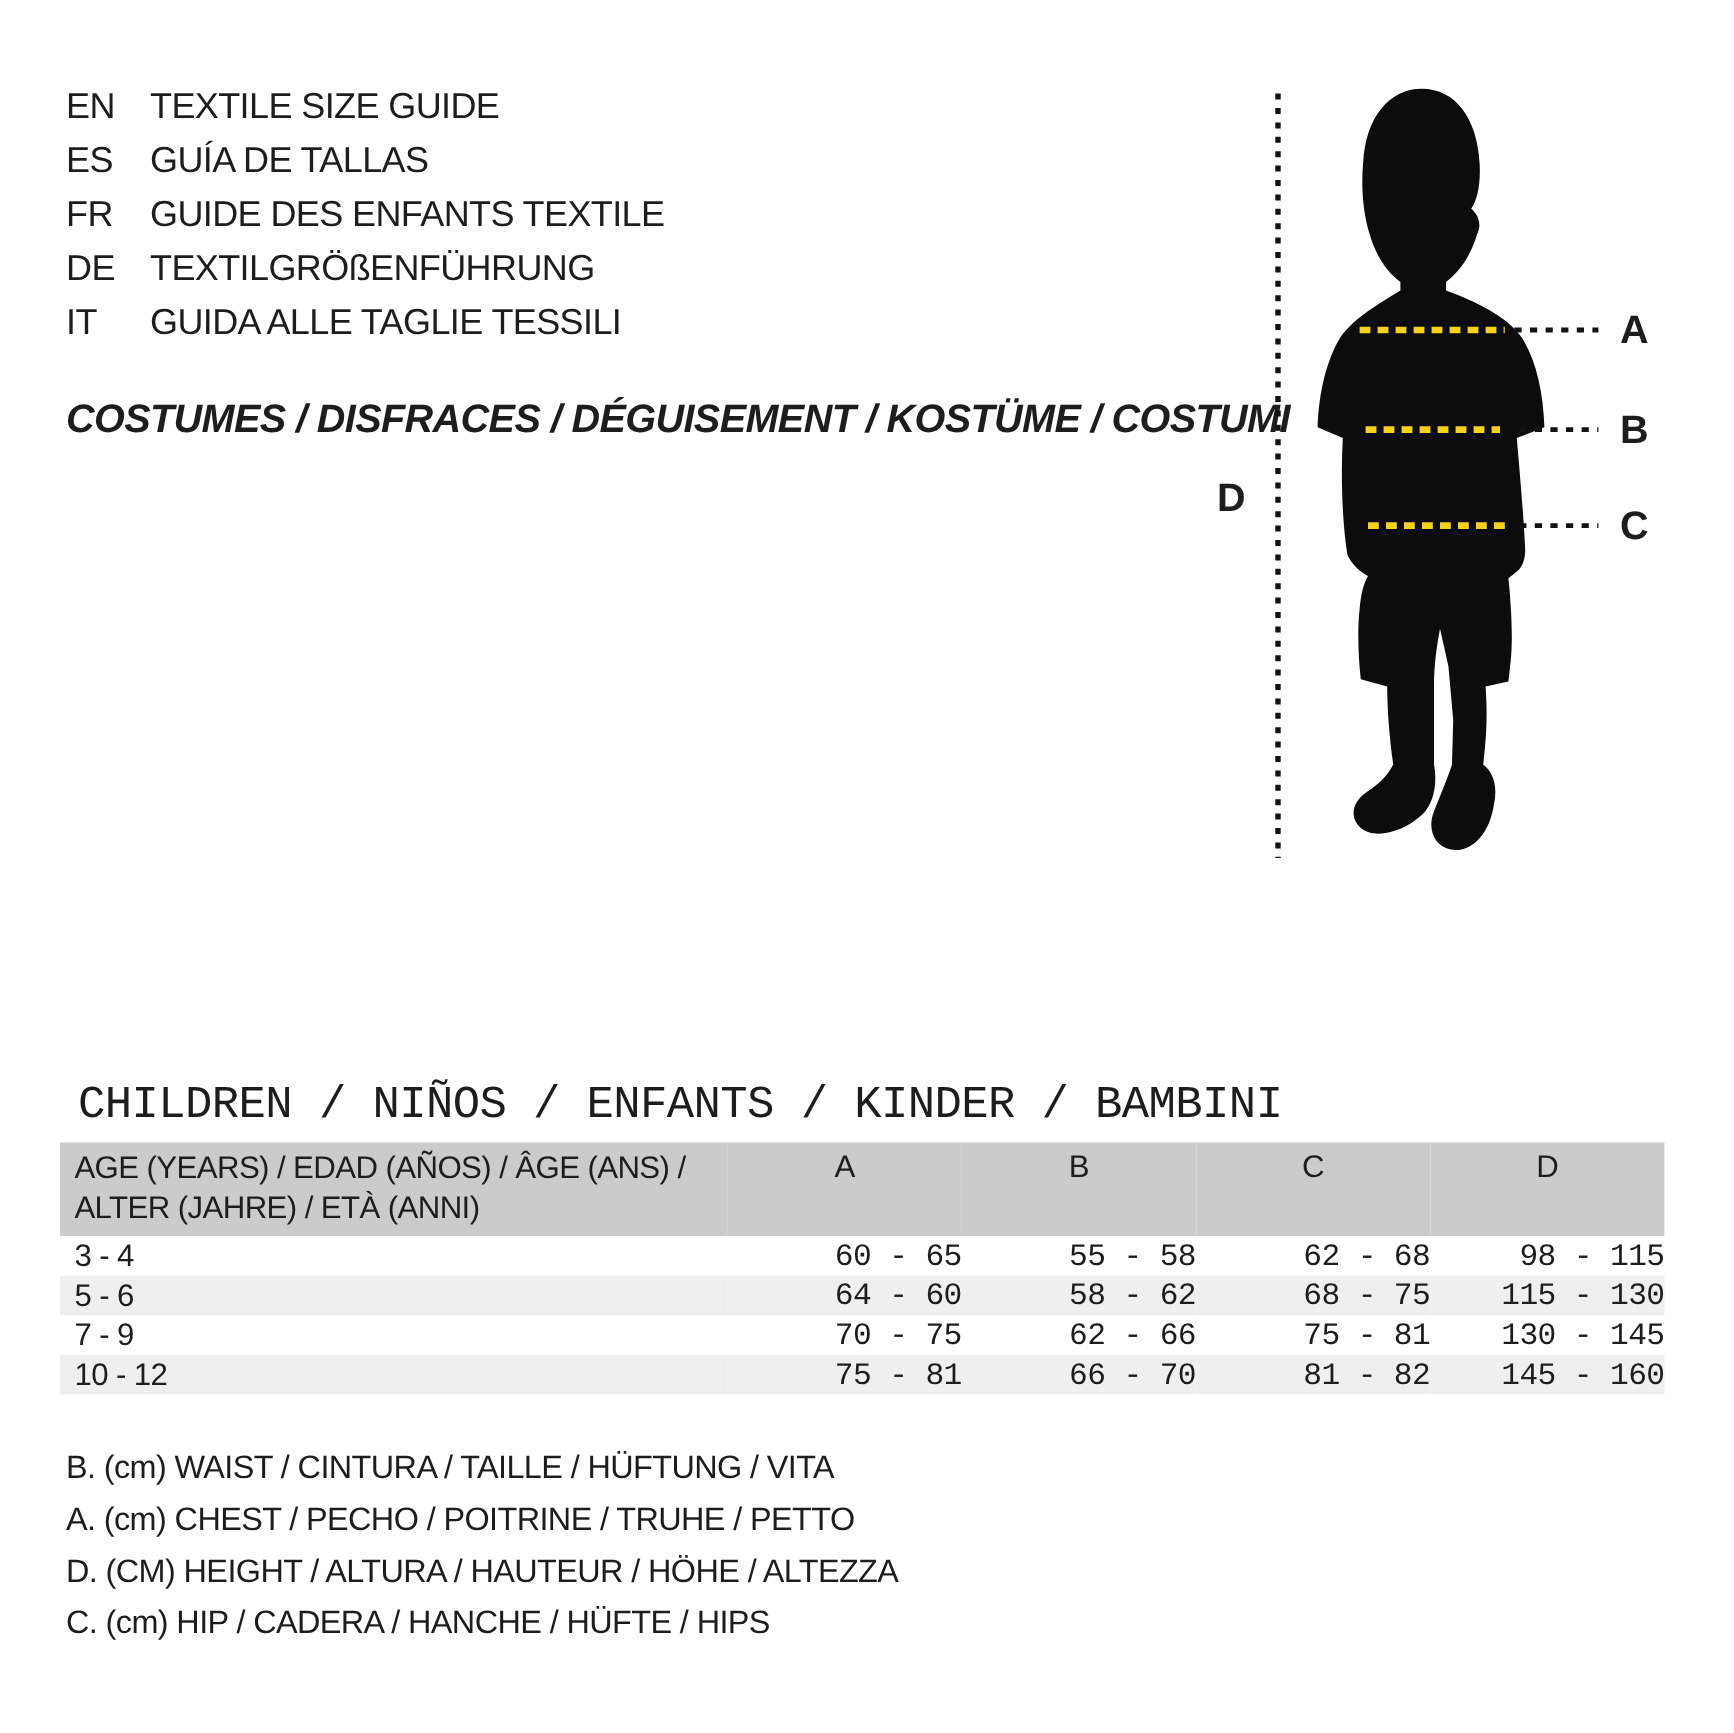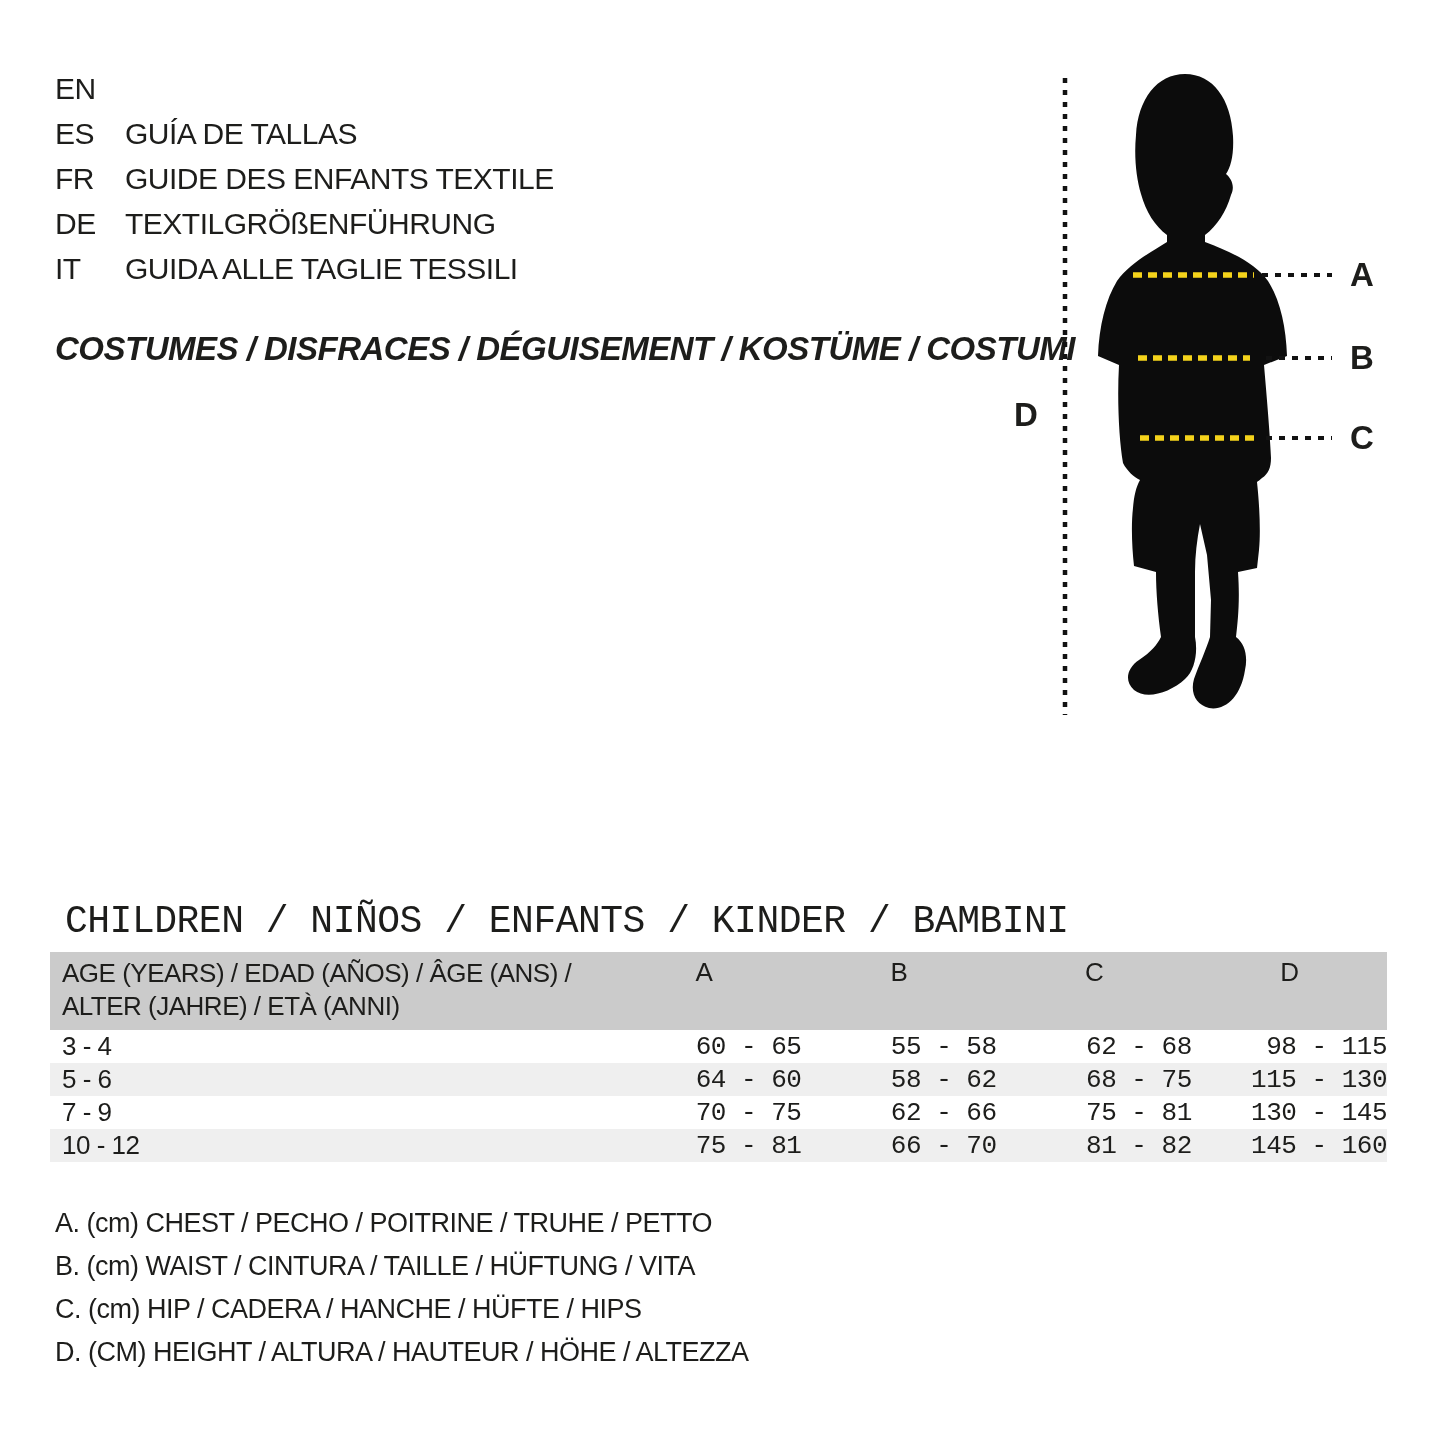--- a/index.html
+++ b/index.html
@@ -38,20 +38,21 @@
   .legend-line { height:43px; line-height:43px; font-size:27px; letter-spacing:-0.5px; white-space:nowrap; }
 </style>
 </head>
 <body>
 
 <div class="page">
 
   <div class="lang-list">
     <div class="lang-row">
       <span class="lang-code">EN</span>
+      <span class="lang-title">TEXTILE SIZE GUIDE</span>
     </div>
     <div class="lang-row">
       <span class="lang-code">ES</span>
       <span class="lang-title">GUÍA DE TALLAS</span>
     </div>
     <div class="lang-row">
       <span class="lang-code">FR</span>
       <span class="lang-title">GUIDE DES ENFANTS TEXTILE</span>
     </div>
     <div class="lang-row">
@@ -177,19 +178,19 @@
         <td class="age-cell">10 - 12</td>
         <td class="val-cell">75 - 81</td>
         <td class="val-cell">66 - 70</td>
         <td class="val-cell">81 - 82</td>
         <td class="val-cell">145 - 160</td>
       </tr>
     </tbody>
   </table>
 
   <div class="legend">
+    <div class="legend-line">B. (cm) WAIST / CINTURA / TAILLE / HÜFTUNG / VITA</div>
     <div class="legend-line">A. (cm) CHEST / PECHO / POITRINE / TRUHE / PETTO</div>
-    <div class="legend-line">B. (cm) WAIST / CINTURA / TAILLE / HÜFTUNG / VITA</div>
+    <div class="legend-line">D. (CM) HEIGHT / ALTURA / HAUTEUR / HÖHE / ALTEZZA</div>
     <div class="legend-line">C. (cm) HIP / CADERA / HANCHE / HÜFTE / HIPS</div>
-    <div class="legend-line">D. (CM) HEIGHT / ALTURA / HAUTEUR / HÖHE / ALTEZZA</div>
   </div>
 
 </div>
 
 </body></html>

